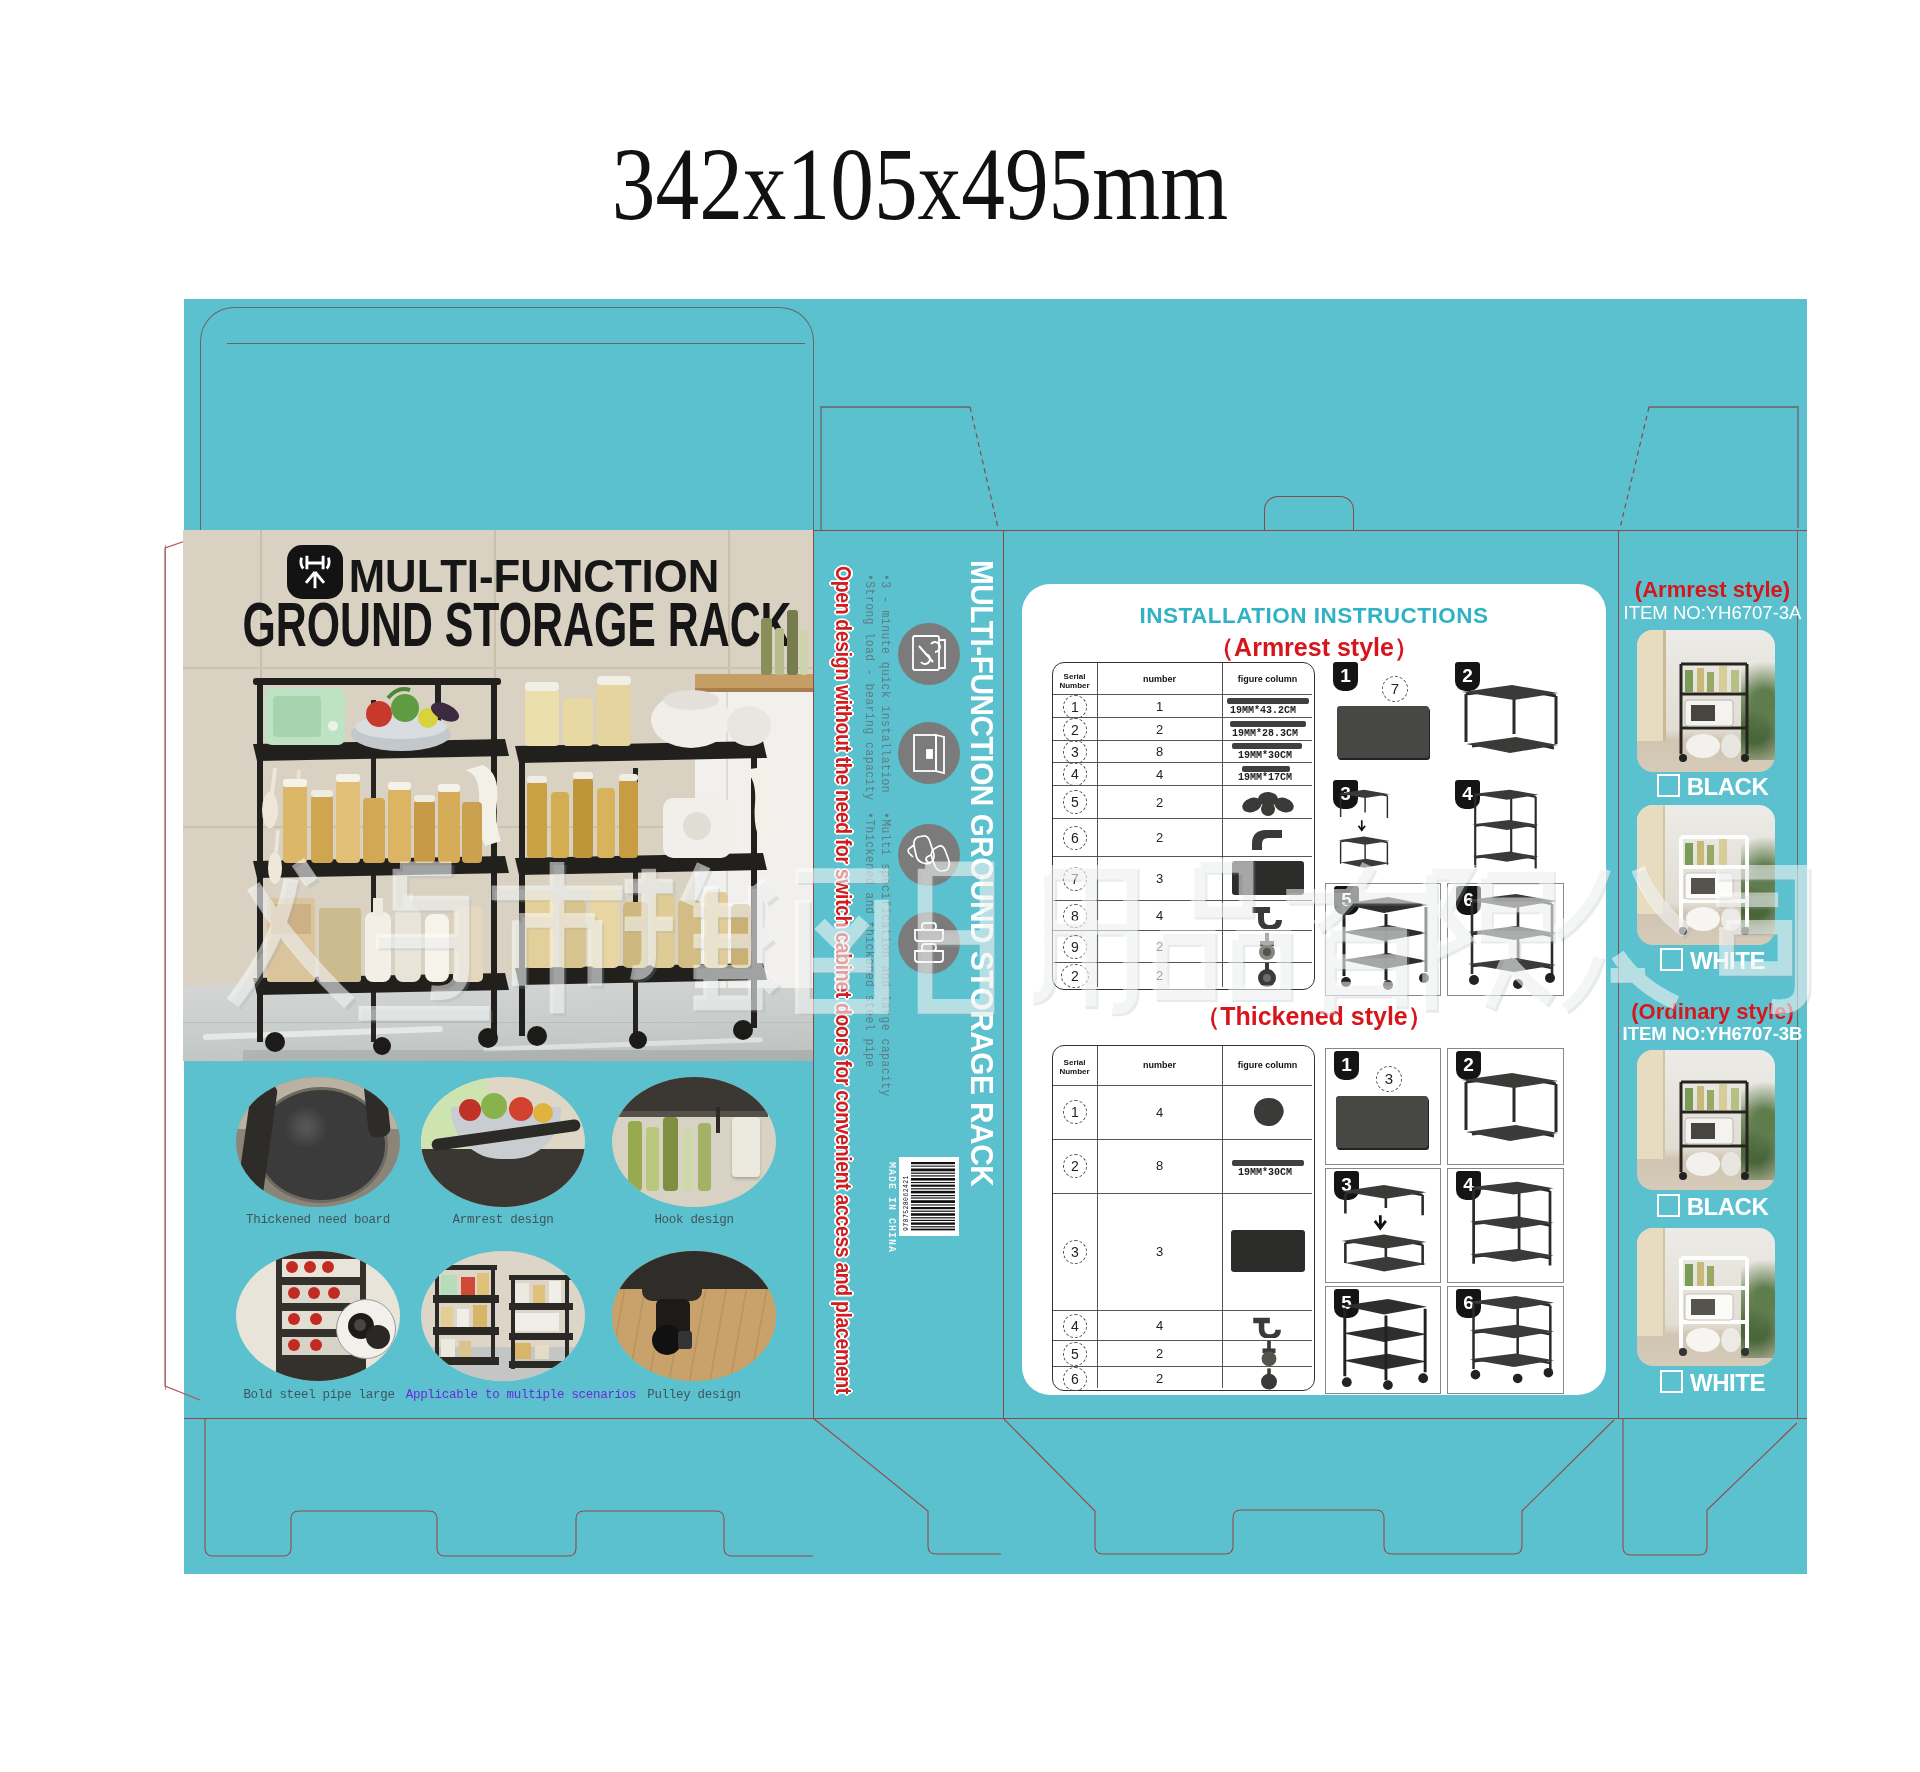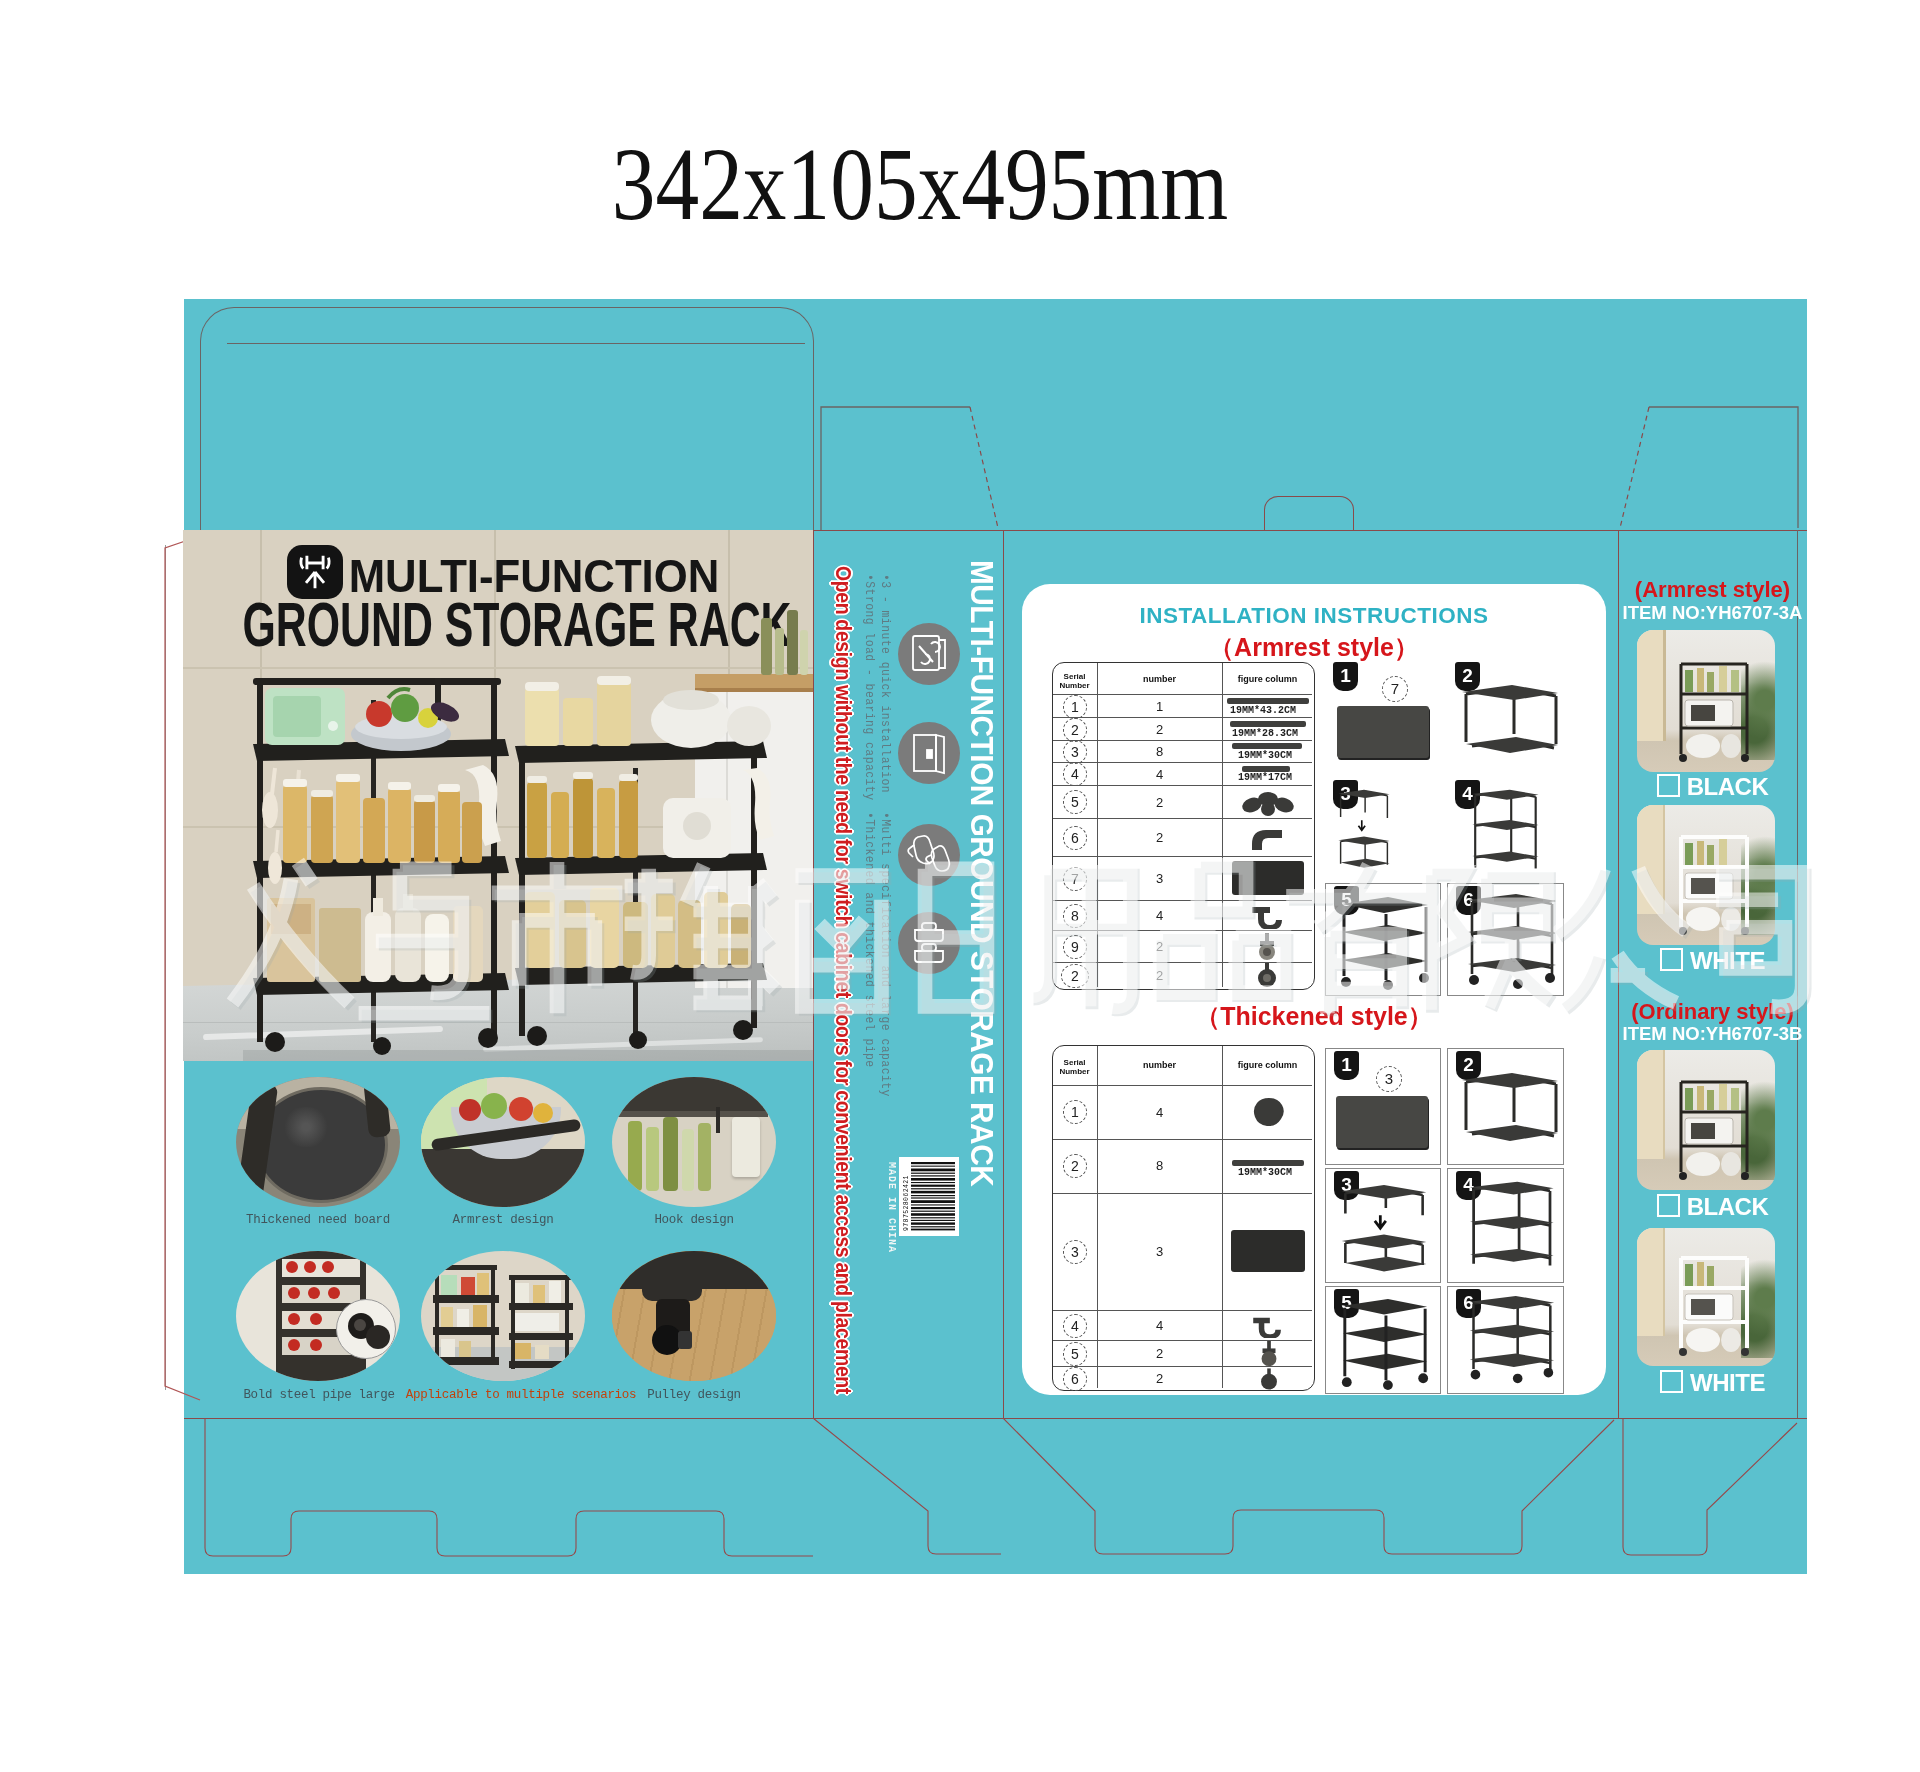--- a/index.html
+++ b/index.html
@@ -308,21 +308,21 @@
       </g>
     <rect x="8" y="8" width="14" height="20" fill="#eceadf"></rect>
       <rect x="26" y="10" width="12" height="18" fill="#dfc179"></rect>
       <rect x="42" y="6" width="12" height="22" fill="#f0eee6"></rect>
     <rect x="8" y="38" width="44" height="18" fill="#efeee8"></rect>
     <rect x="8" y="68" width="16" height="16" fill="#d8b567"></rect>
       <rect x="28" y="70" width="14" height="14" fill="#e5dcc5"></rect>
   </svg>
 </div>
 
-<div class="abs" style="left:376px;top:1388px;width:290px;text-align:center;font-family:'Liberation Mono',monospace;font-size:12.5px;letter-spacing:-0.3px;color:#c2410c;">Applicable to multiple scenarios</div>
+<div class="abs" style="left:376px;top:1388px;width:290px;text-align:center;font-family:'Liberation Mono',monospace;font-size:12.5px;letter-spacing:-0.3px;color:#6d28d9;">Applicable to multiple scenarios</div>
 
 <div class="abs" style="left:612px;top:1251px;width:164px;height:130px;border-radius:50%;overflow:hidden;background:#c8a26a;">
   <div class="abs" style="left:0;top:0;width:100%;height:100%;background:repeating-linear-gradient(100deg,#c8a26a 0 18px,#bd9760 18px 20px);"></div>
   <div class="abs" style="left:0px;top:0px;width:164px;height:38px;background:#2f2d2a;"></div>
   <div class="abs" style="left:30px;top:34px;width:60px;height:16px;background:#2f2d2a;border-radius:0 0 10px 10px;"></div>
   <div class="abs" style="left:44px;top:48px;width:34px;height:40px;background:#1d1b19;border-radius:6px;"></div>
   <div class="abs" style="left:40px;top:74px;width:30px;height:30px;border-radius:50%;background:#111;"></div>
   <div class="abs" style="left:66px;top:80px;width:14px;height:18px;background:#333;border-radius:3px;"></div>
 </div>
 
@@ -668,21 +668,21 @@
   </g>
   <path d="M6,8 L54,2 L94,9 L52,16 Z" fill="#3a3a38"></path>
   <path d="M6,38 L54,32 L94,39 L52,46 Z" fill="#3a3a38"></path>
   <path d="M6,68 L54,62 L94,69 L52,76 Z" fill="#3a3a38"></path>
   <circle cx="12" cy="84" r="5" fill="#222"></circle>
     <circle cx="56" cy="88" r="5" fill="#222"></circle>
     <circle cx="88" cy="82" r="5" fill="#222"></circle>
 </svg>
 
 <div class="abs" style="left:1618px;top:577px;width:189px;text-align:center;font-size:22px;font-weight:bold;color:#d6161b;white-space:nowrap;">(Armrest style)</div>
-<div class="abs" style="left:1618px;top:602px;width:189px;text-align:center;font-size:18.5px;font-weight:bold;color:#fff;white-space:nowrap;">ITEM NO:YH6707-3A</div>
+<div class="abs" style="left:1618px;top:602px;width:189px;text-align:center;font-size:18.5px;font-weight:normal;color:#fff;white-space:nowrap;">ITEM NO:YH6707-3A</div>
 
 <div class="abs" style="left:1637px;top:630px;width:138px;height:142px;border-radius:16px;overflow:hidden;background:linear-gradient(#ecebe7 0%,#e2ddd4 70%,#cfc5b2 78%,#d6cbb8 100%);">
   <div class="abs" style="left:0;top:0;width:26px;height:78%;background:#e8dcc0;border-right:2px solid #d4c5a2;"></div>
   <div class="abs" style="left:26px;top:0;width:3px;height:78%;background:#c9b995;"></div>
   <div class="abs" style="right:0;top:30px;width:34px;height:100px;background:radial-gradient(circle at 70% 40%,#5e7c4c 15%,transparent 60%),radial-gradient(circle at 40% 70%,#49663a 18%,transparent 65%);"></div>
   <svg class="abs" style="left:34px;top:28px;" width="86" height="104" viewBox="0 0 86 104">
     <g stroke="#26241f" stroke-width="3" fill="none">
         <path d="M10,6 H76 M10,6 V96 M76,6 V96 M10,36 H76 M10,70 H76"></path>
       </g>
     <rect x="14" y="12" width="8" height="22" fill="#7a9c57"></rect>

